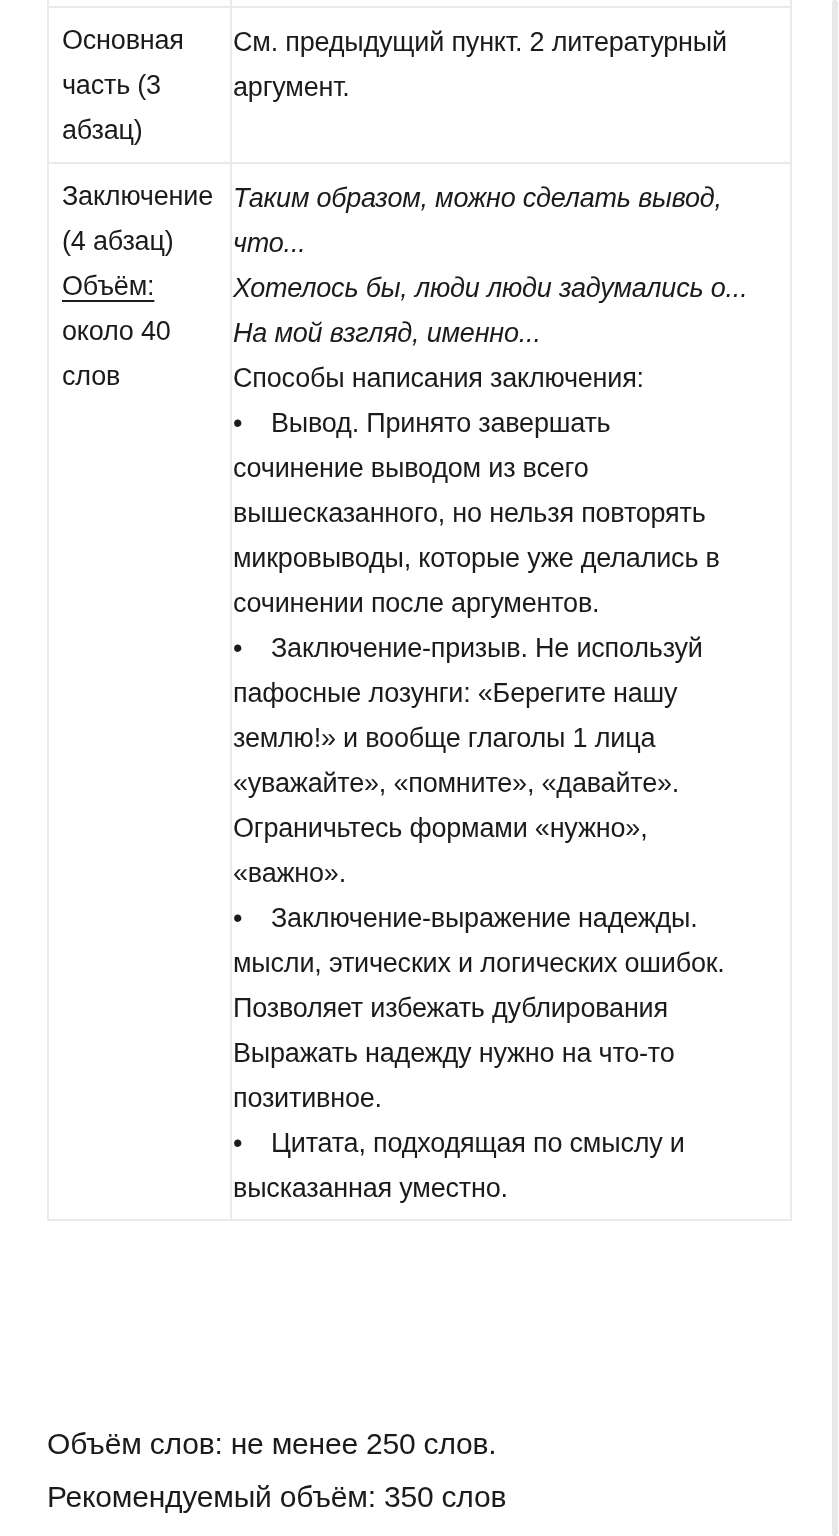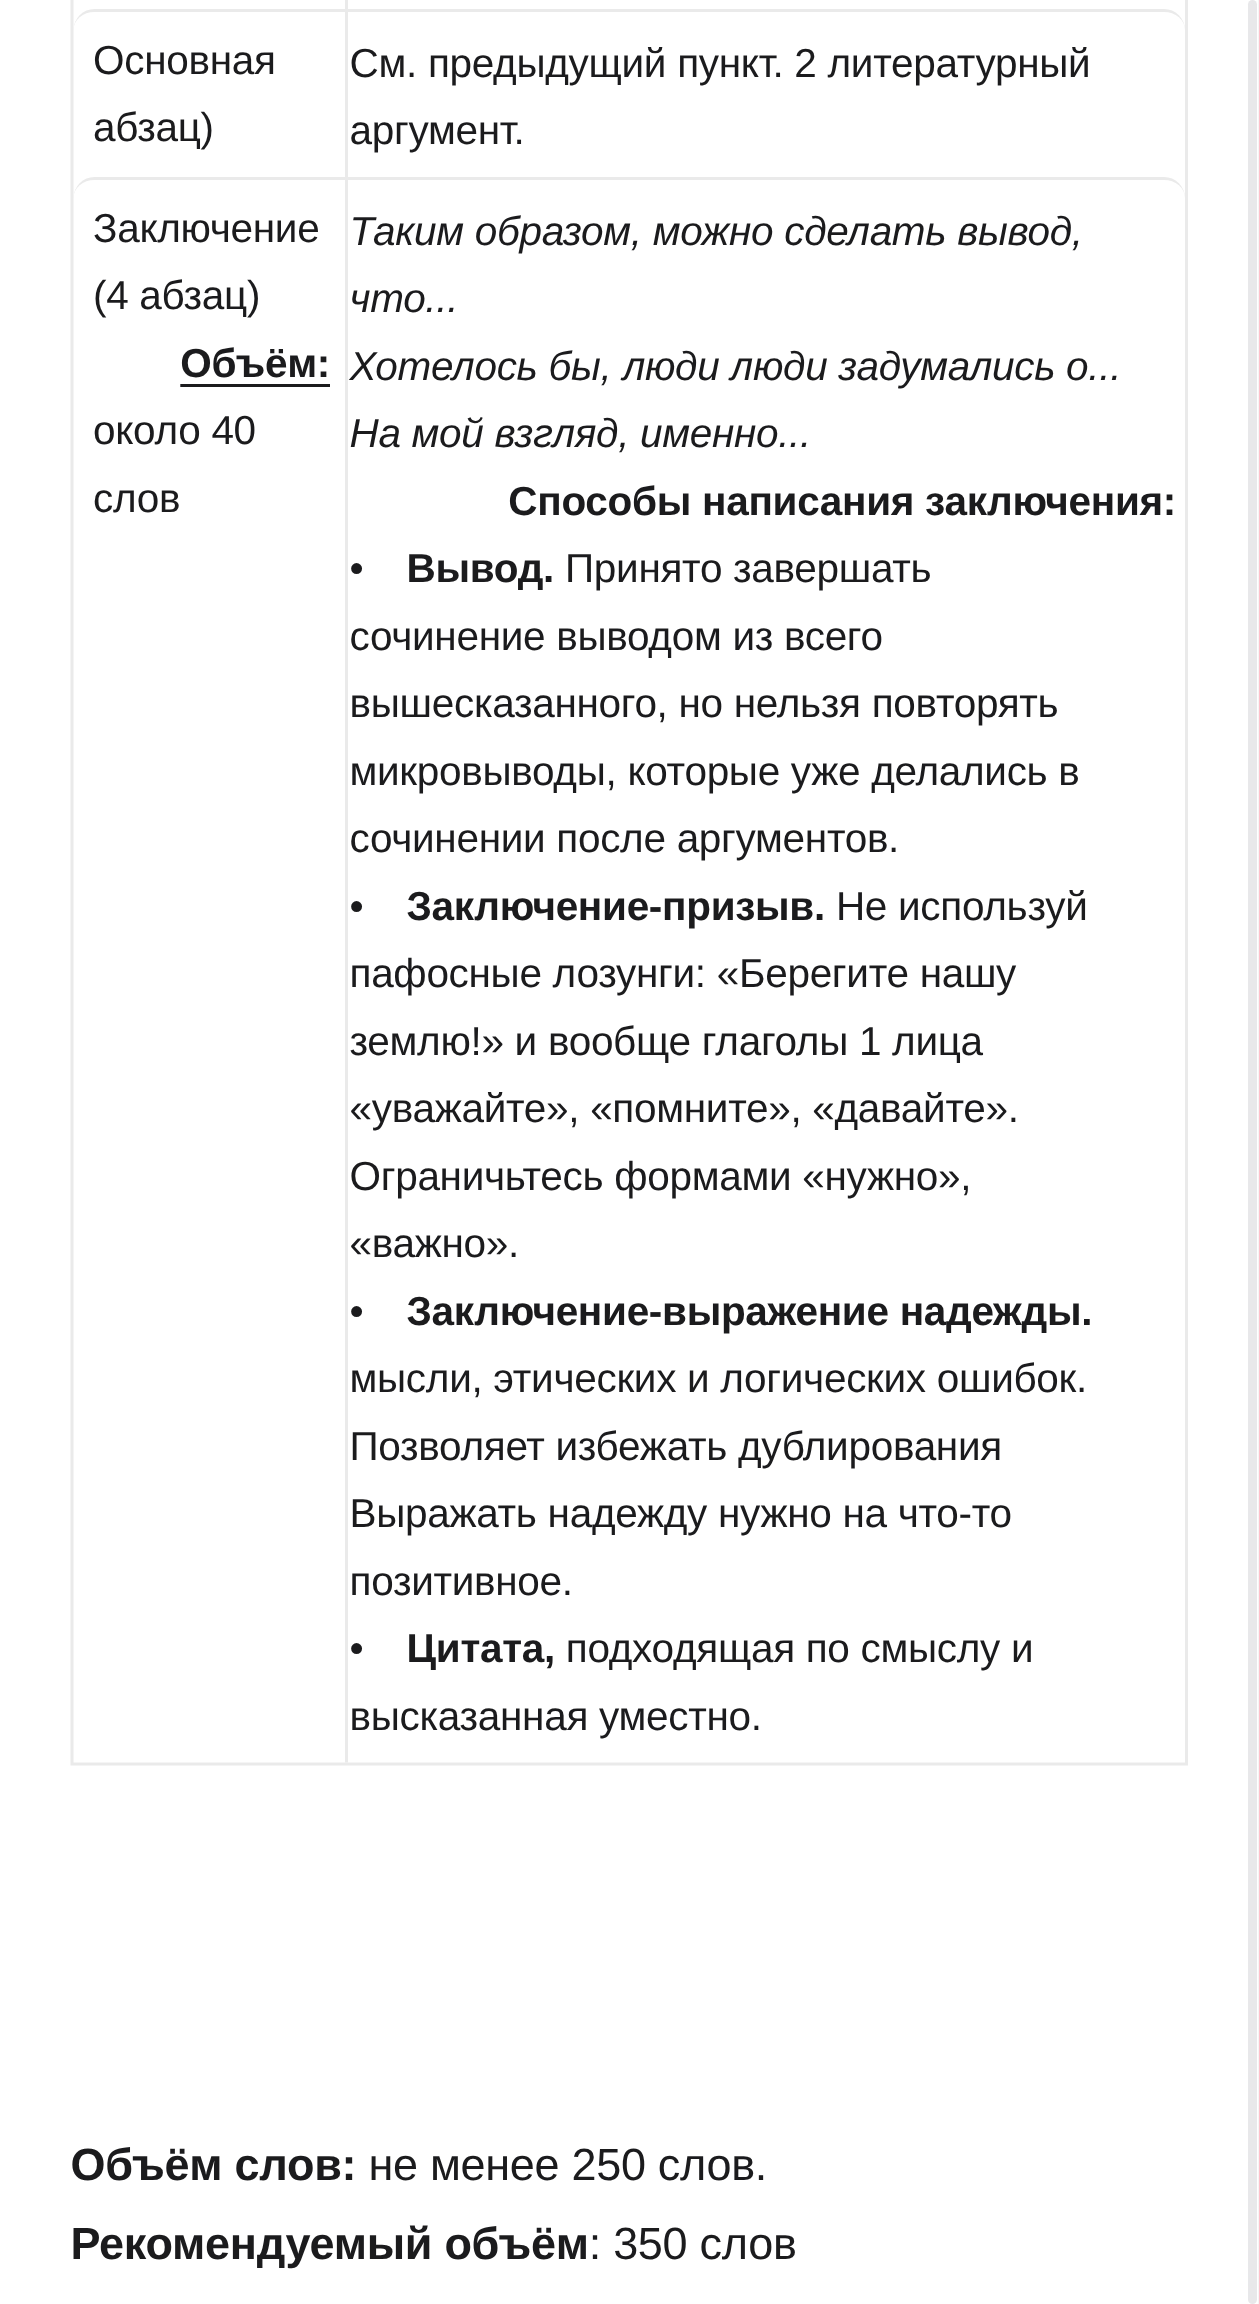--- a/index.html
+++ b/index.html
@@ -6,48 +6,49 @@
   body{
     width:839px;height:1536px;position:relative;overflow:hidden;
     background:#ffffff;color:#1b1b1d;
     font-family:"Liberation Sans", sans-serif;
   }
   .tbl{
     position:absolute;left:47px;top:-41px;width:745px;
     border:2px solid #eaeaea;background:#fff;box-sizing:border-box;
   }
   .row{display:flex;}
-  .row + .row{border-top:2px solid #eaeaea;border-radius:14px;}
+  .row + .row{border-top:2px solid #eaeaea;}
   .cell{box-sizing:border-box;overflow:hidden;}
   .cl{width:183px;border-right:2px solid #eaeaea;padding:10px 10px 9px 13px;}
   .cr{flex:1;padding:12px 6px 8px 1px;}
   .row0 .cl,.row0 .cr{height:45px;padding-top:0;padding-bottom:0;}
   .line{font-size:27px;line-height:45px;letter-spacing:-0.2px;white-space:nowrap;}
   .fline{font-size:30px;line-height:53px;letter-spacing:-0.2px;white-space:nowrap;}
-  .bd{font-weight:700;text-align:right;}
+  .bd{font-weight:400;}
   .it{font-style:italic;}
   .un{text-decoration:underline;text-decoration-thickness:2px;text-underline-offset:5px;}
   .blt{display:inline-block;width:38px;}
   .footer{position:absolute;left:47px;top:1417px;}
   .scrollbar{
     position:absolute;right:1px;top:0;width:6px;height:1536px;
     background:#e8e8ea;border-radius:3px;
   }
 </style>
 </head>
 <body>
 
 <div class="tbl">
   <div class="row row0">
     <div class="cell cl"></div>
     <div class="cell cr"></div>
   </div>
   <div class="row row1">
     <div class="cell cl">
         <div class="line">Основная</div>
+        <div class="line">часть (3</div>
         <div class="line">абзац)</div>
       </div>
     <div class="cell cr">
         <div class="line">См. предыдущий пункт. 2 литературный</div>
         <div class="line">аргумент.</div>
       </div>
   </div>
   <div class="row row2">
     <div class="cell cl">
         <div class="line">Заключение</div>

